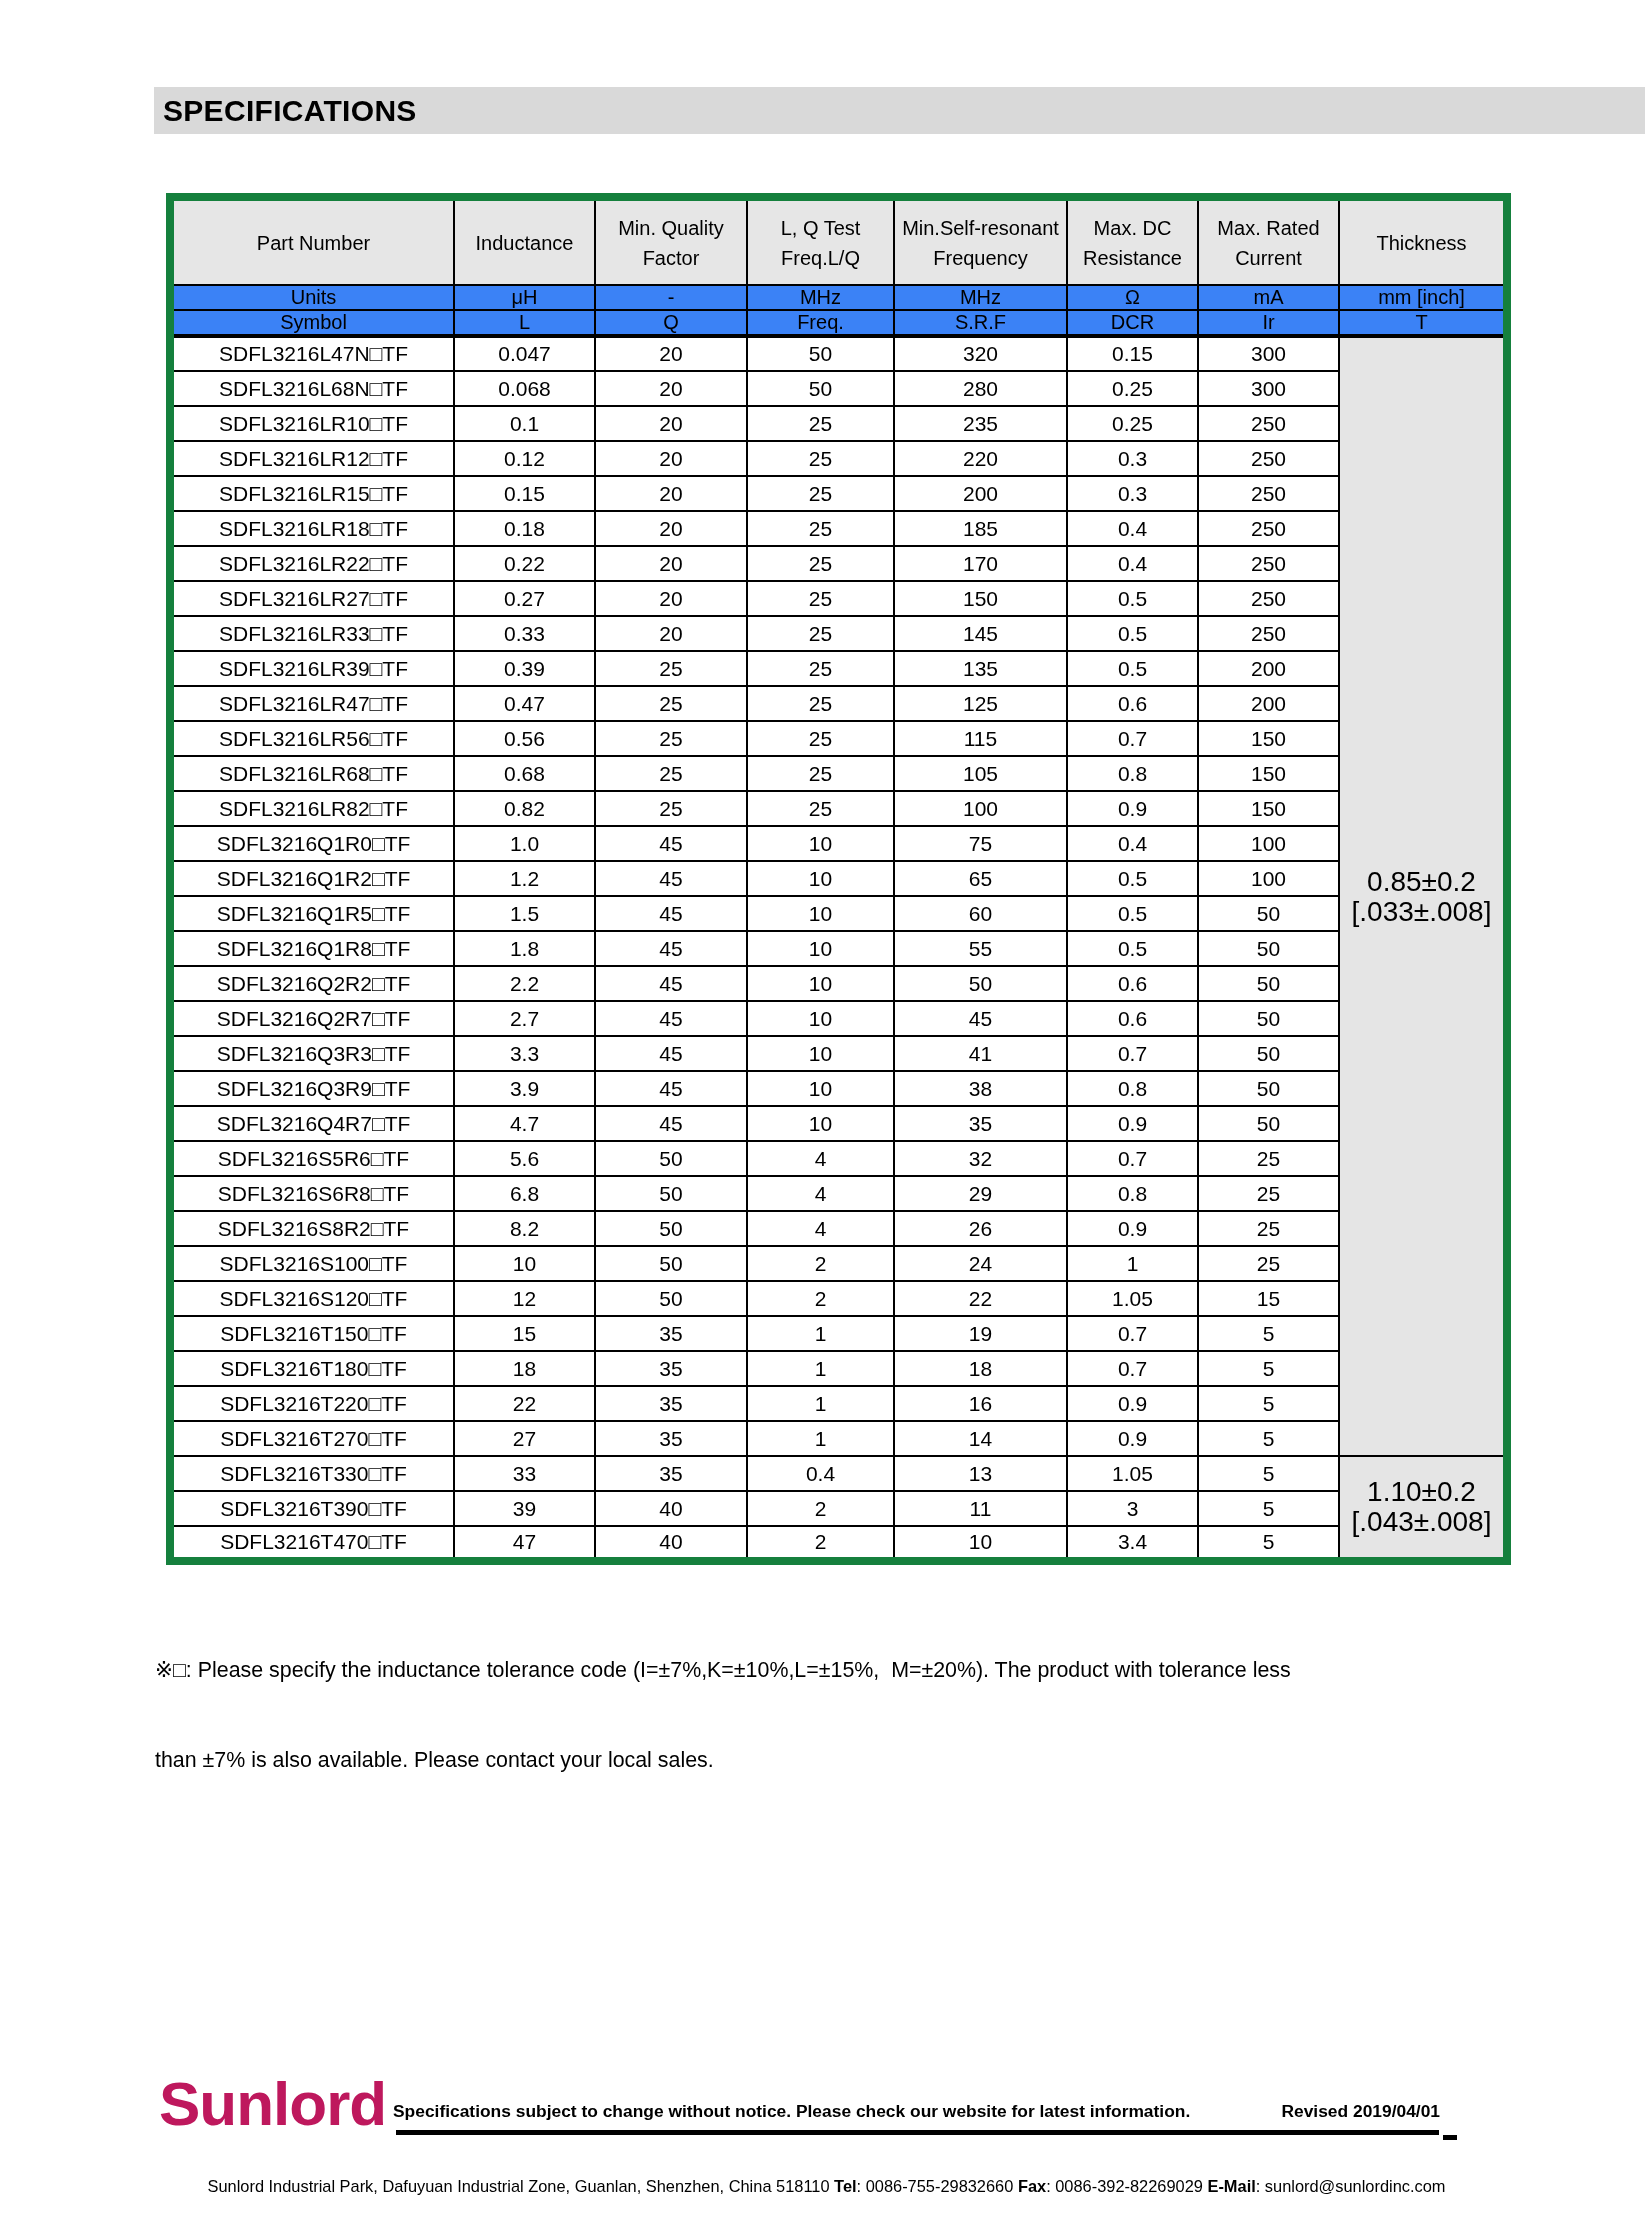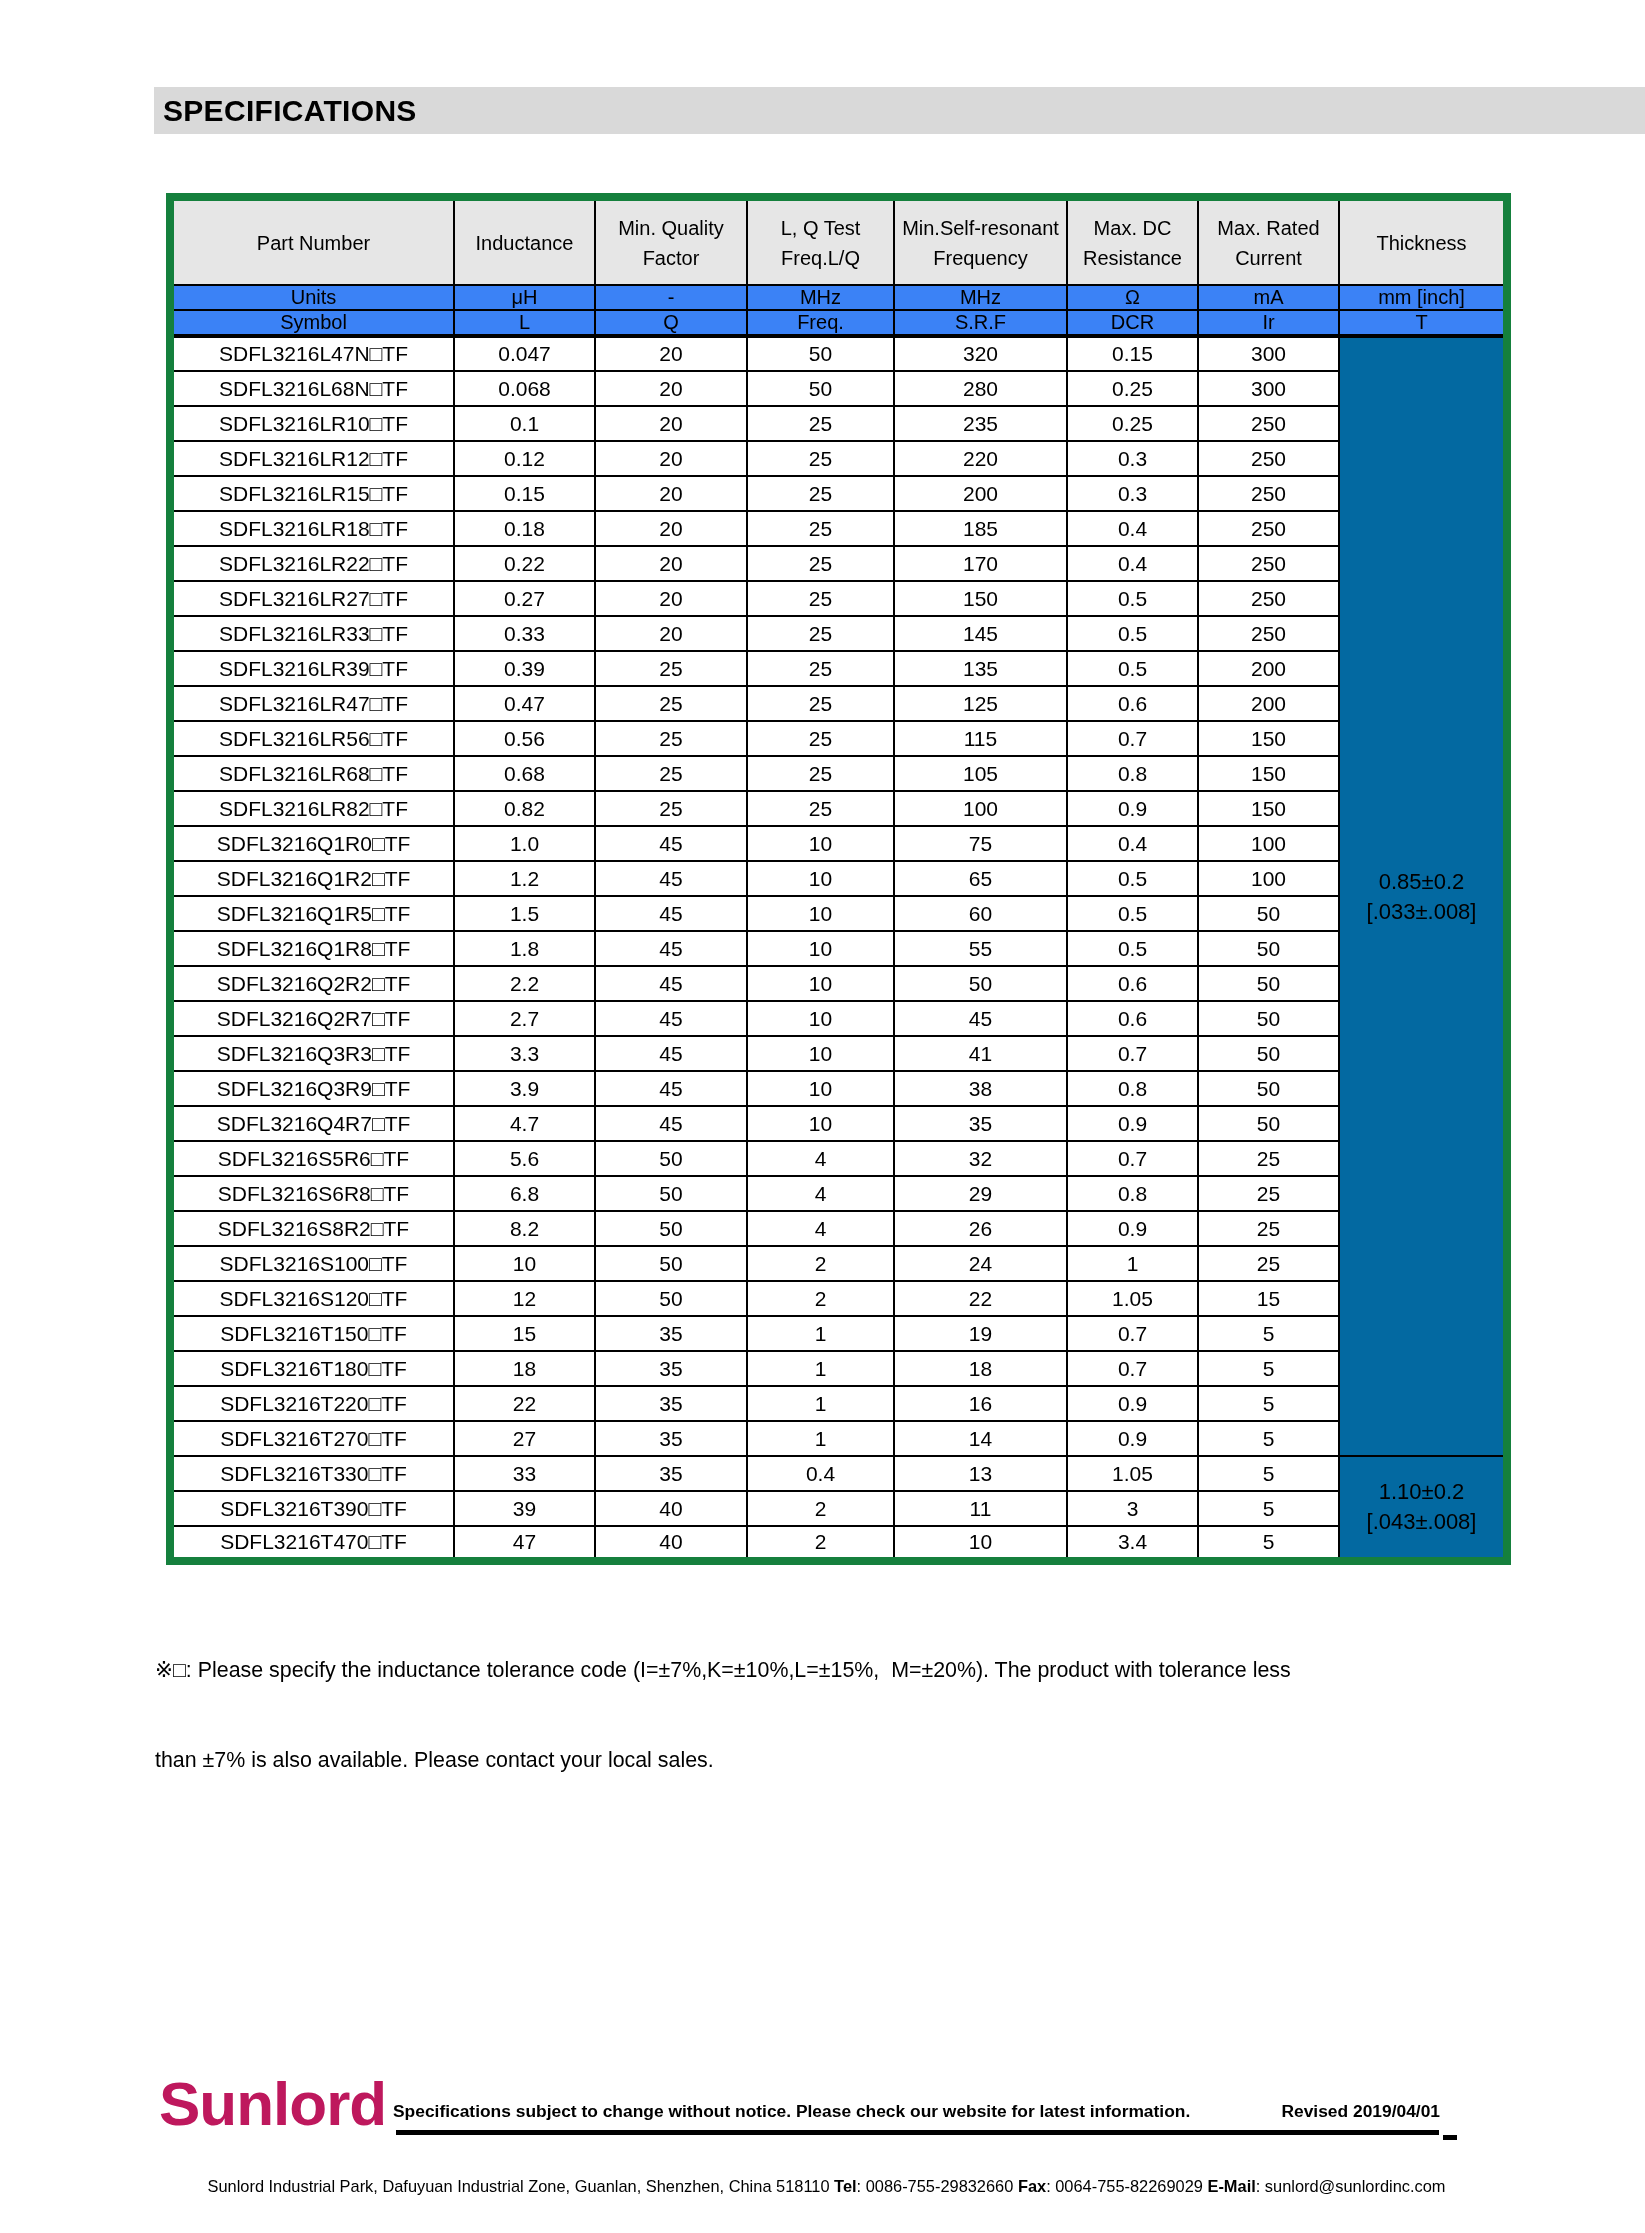--- a/index.html
+++ b/index.html
@@ -28,21 +28,21 @@
     border:2px solid #000; text-align:center; vertical-align:middle;
     padding:0; font-weight:normal; overflow:hidden; white-space:nowrap;
   }
   .hdr-row    { height:88px; background:#e6e6e6; }
   .hdr-row th { font-size:20px; line-height:30px; }
   .meta-row   { height:24px; background:#3b82f6; }
   .meta-row td{ font-size:20px; }
   .sym-row td { border-bottom:4px solid #000; }
   .data-row   { height:35px; background:#ffffff; }
   .data-row td{ font-size:21px; }
-  td.thick-cell { font-size:22px; line-height:30px; background:#0369a1; }
+  td.thick-cell { font-size:28px; line-height:30px; background:#e5e5e5; }
   .footnote {
     position:absolute; left:155px; top:1595px; width:1397px;
     font-size:21.4px; line-height:30px; white-space:pre-wrap;
   }
   .logo {
     position:absolute; left:159px; top:2068px;
     font-size:62px; font-weight:bold; letter-spacing:-1px;
   }
   .notice-row {
     position:absolute; left:393px; top:2101px; width:1047px;
@@ -467,16 +467,16 @@
   <div class="logo" style="color: #be185d;">Sunlord</div>
 
   <div class="notice-row">
     <span>Specifications subject to change without notice. Please check our website for latest information.</span>
     <span>Revised 2019/04/01</span>
   </div>
 
   <div class="footer-line"></div>
   <div class="footer-line-end"></div>
 
-  <div class="address"><span>Sunlord Industrial Park, Dafuyuan Industrial Zone, Guanlan, Shenzhen, China 518110 </span><b>Tel</b><span>: 0086-755-29832660 </span><b>Fax</b><span>: 0064-755-82269029 </span><b>E-Mail</b><span>: sunlord@sunlordinc.com</span></div>
+  <div class="address"><span>Sunlord Industrial Park, Dafuyuan Industrial Zone, Guanlan, Shenzhen, China 518110 </span><b>Tel</b><span>: 0086-755-29832660 </span><b>Fax</b><span>: 0086-392-82269029 </span><b>E-Mail</b><span>: sunlord@sunlordinc.com</span></div>
 
 </div>
 
 
 </body></html>

